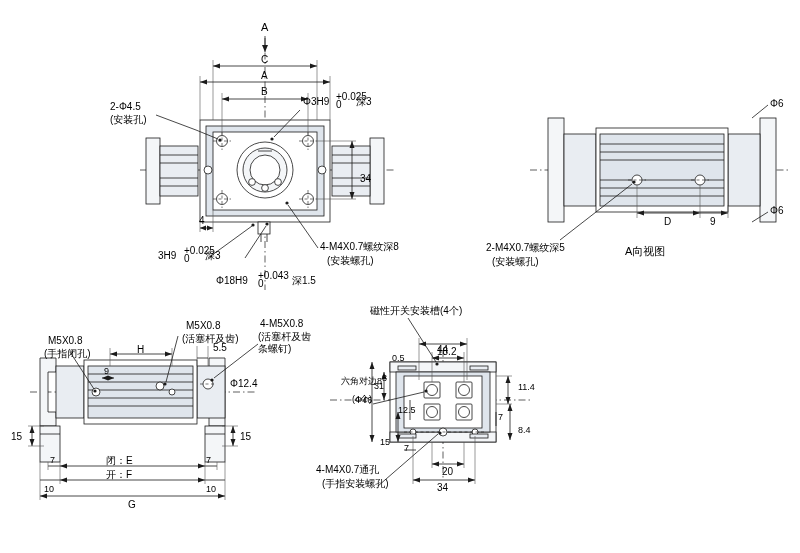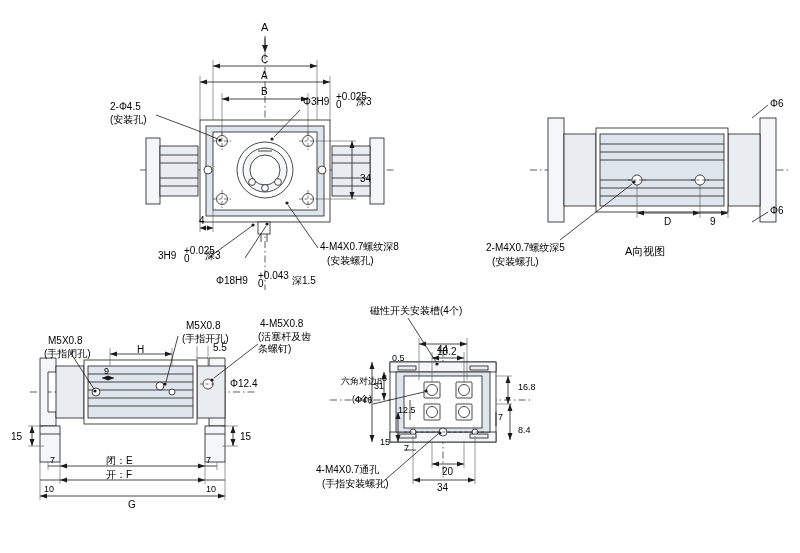--- a/index.html
+++ b/index.html
@@ -359,21 +359,21 @@
 
 <div class="lbl" style="left:770px;top:98px;">Φ6</div>
 <div class="lbl" style="left:770px;top:205px;">Φ6</div>
 <div class="lbl" style="left:664px;top:216px;">D</div>
 <div class="lbl" style="left:710px;top:216px;">9</div>
 <div class="lbl" style="left:486px;top:242px;">2-M4X0.7螺纹深5</div>
 <div class="lbl" style="left:492px;top:256px;">(安装螺孔)</div>
 <div class="lbl big" style="left:625px;top:246px;">A向视图</div>
 
 <div class="lbl" style="left:186px;top:320px;">M5X0.8</div>
-<div class="lbl" style="left:182px;top:333px;">(手指开孔)</div>
+<div class="lbl" style="left:182px;top:333px;">(活塞杆及齿)</div>
 <div class="lbl" style="left:48px;top:335px;">M5X0.8</div>
 <div class="lbl" style="left:44px;top:348px;">(手指闭孔)</div>
 <div class="lbl" style="left:260px;top:318px;">4-M5X0.8</div>
 <div class="lbl" style="left:258px;top:331px;">(活塞杆及齿</div>
 <div class="lbl" style="left:258px;top:343px;">条螺钉)</div>
 <div class="lbl" style="left:213px;top:342px;">5.5</div>
 <div class="lbl" style="left:230px;top:378px;">Φ12.4</div>
 <div class="lbl" style="left:137px;top:344px;">H</div>
 <div class="lbl sm" style="left:104px;top:366px;">9</div>
 <div class="lbl" style="left:11px;top:431px;">15</div>
@@ -393,19 +393,19 @@
 <div class="lbl sm" style="left:382px;top:373px;">8</div>
 <div class="lbl sm" style="left:374px;top:381px;">31</div>
 <div class="lbl sm" style="left:355px;top:395px;">Φ46</div>
 <div class="lbl sm" style="left:398px;top:405px;">12.5</div>
 <div class="lbl sm" style="left:380px;top:437px;">15</div>
 <div class="lbl sm" style="left:404px;top:443px;">7</div>
 <div class="lbl" style="left:442px;top:466px;">20</div>
 <div class="lbl" style="left:437px;top:482px;">34</div>
 <div class="lbl sm" style="left:341px;top:376px;">六角对边8</div>
 <div class="lbl sm" style="left:352px;top:394px;">(4个)</div>
-<div class="lbl sm" style="left:518px;top:382px;">16.8</div>
+<div class="lbl sm" style="left:518px;top:382px;">11.4</div>
 <div class="lbl sm" style="left:498px;top:412px;">7</div>
 <div class="lbl sm" style="left:518px;top:425px;">8.4</div>
 <div class="lbl" style="left:316px;top:464px;">4-M4X0.7通孔</div>
 <div class="lbl" style="left:322px;top:478px;">(手指安装螺孔)</div>
 
 </div>
 
 </body></html>

